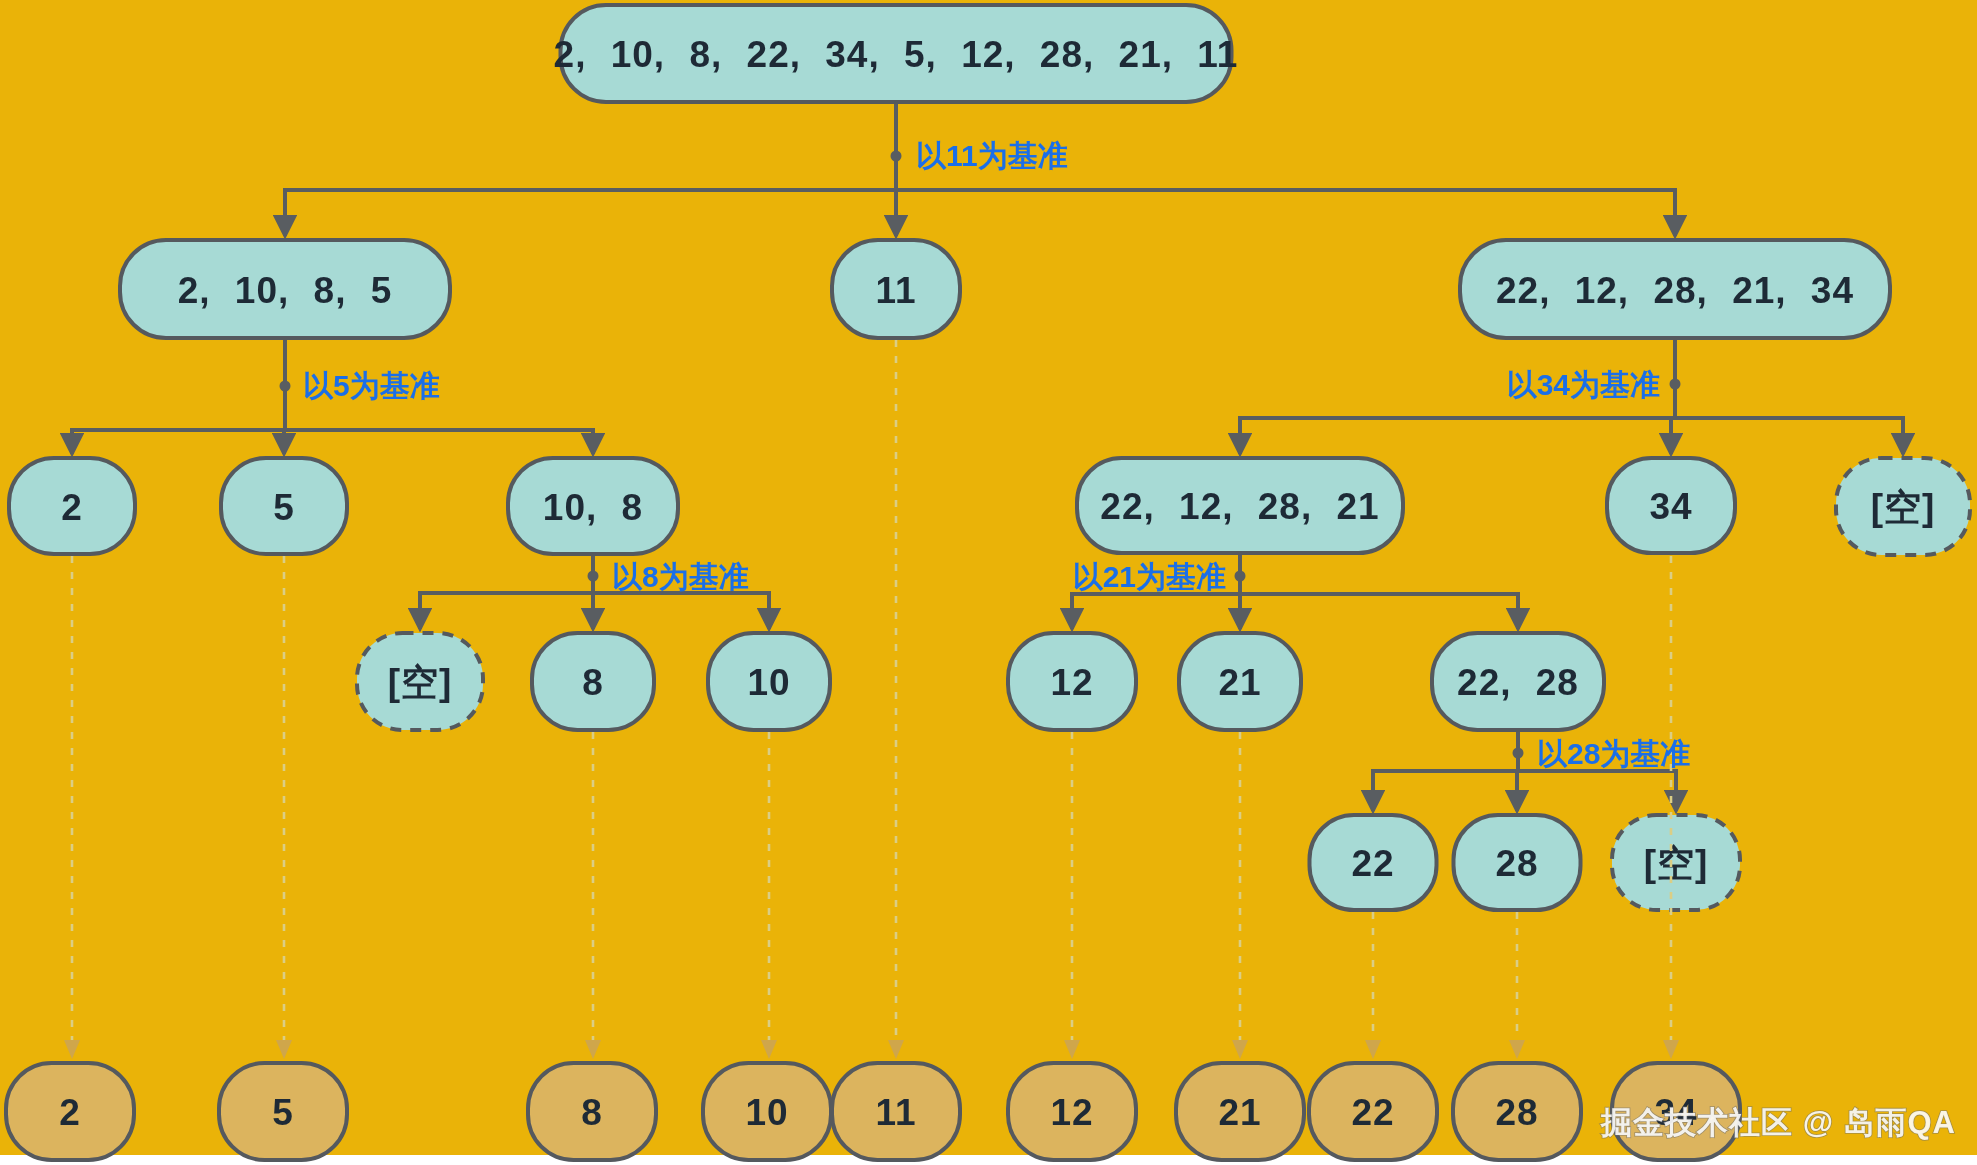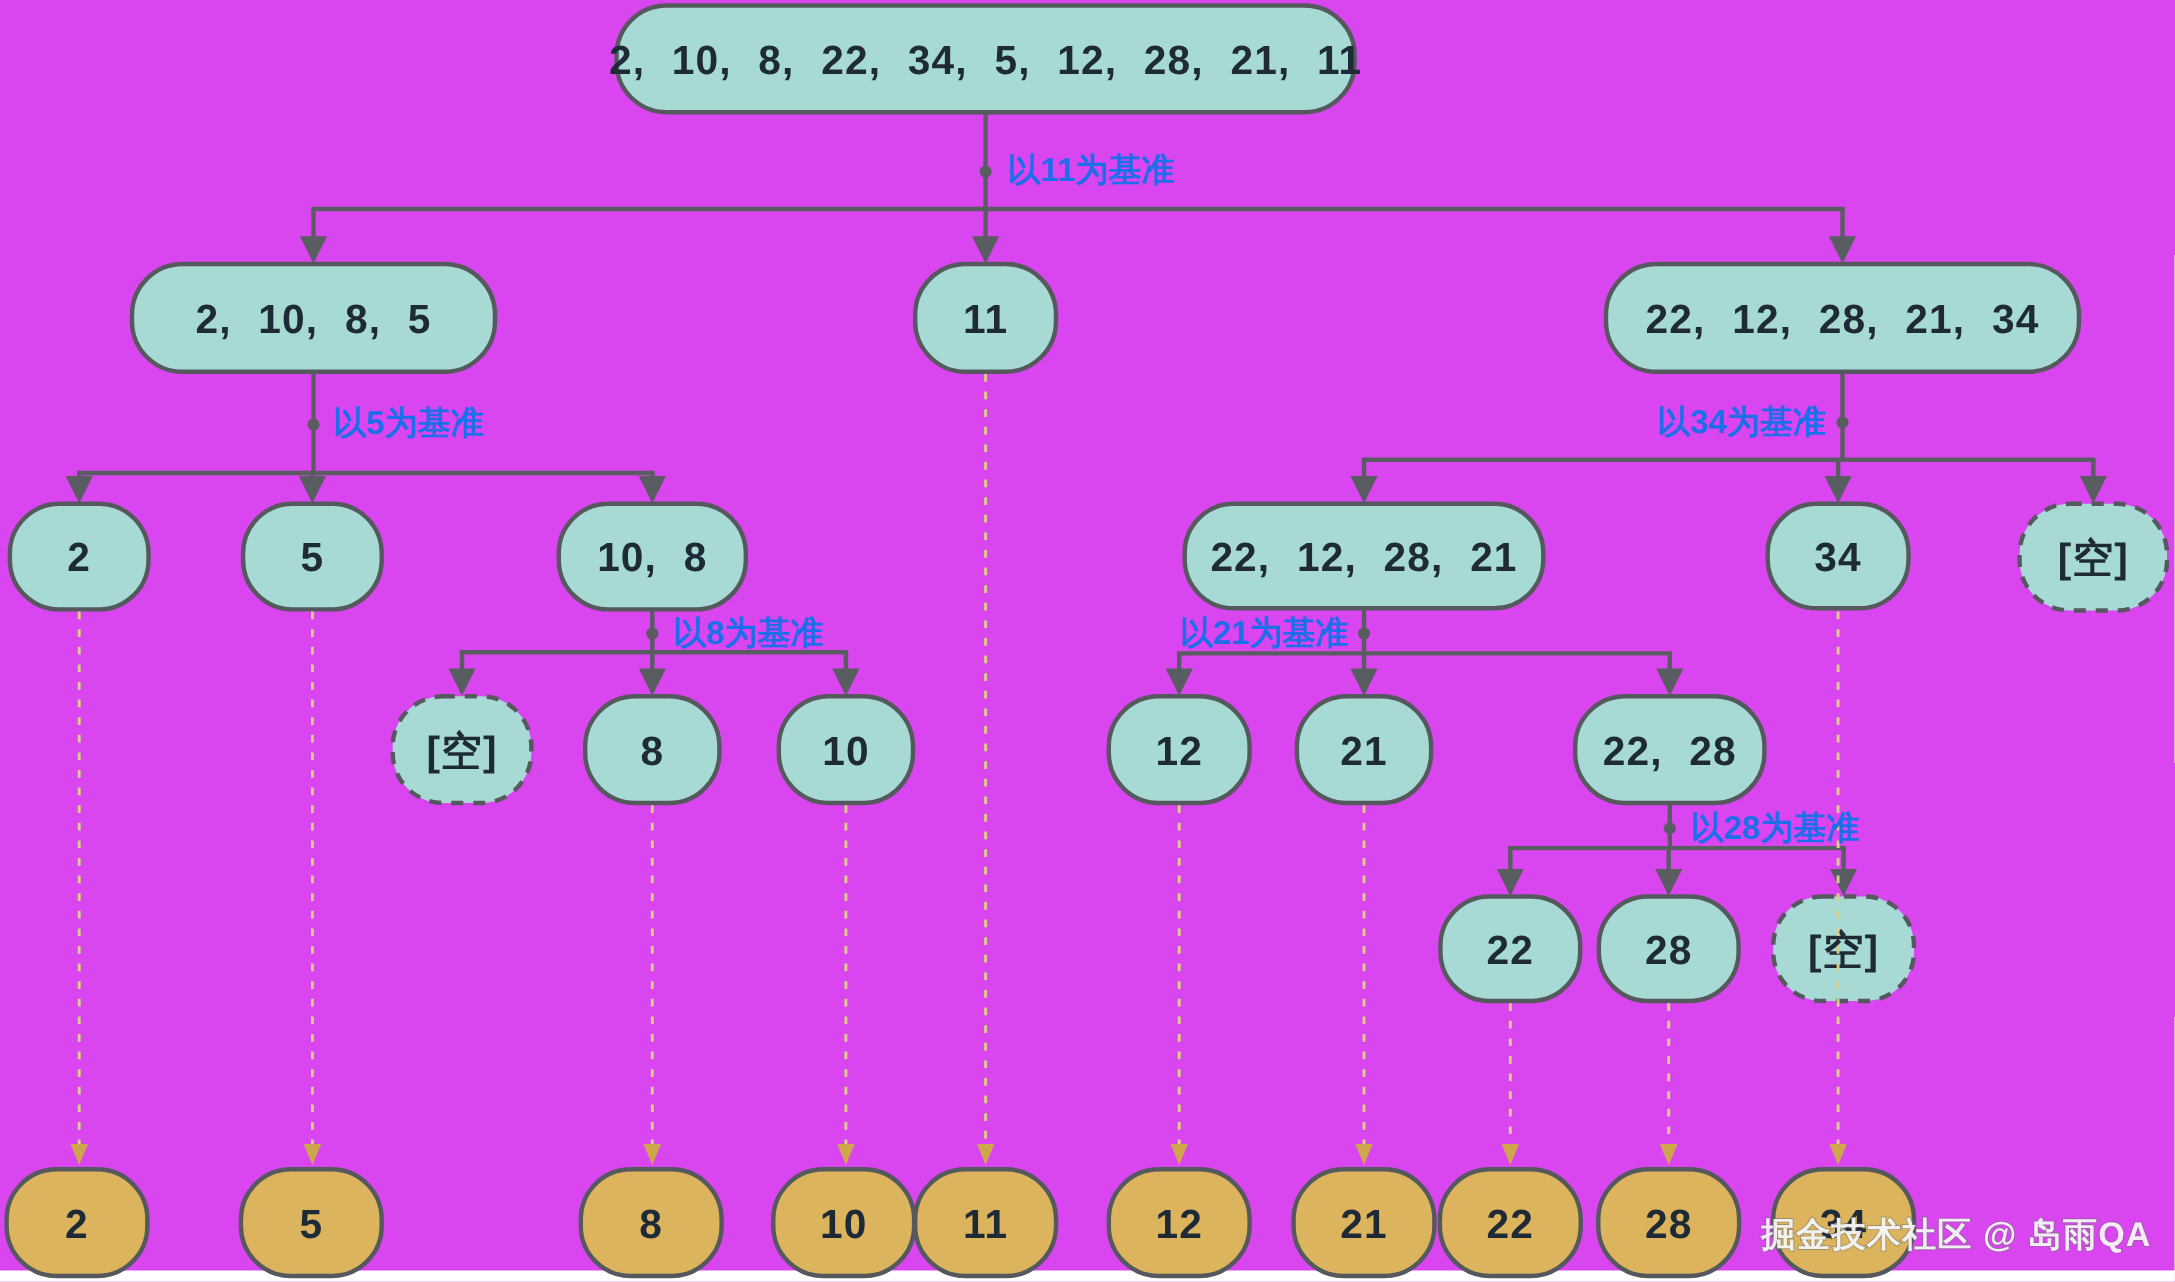--- a/index.html
+++ b/index.html
@@ -2,21 +2,21 @@
 <html><head>
 <meta charset="utf-8">
 <style>
   html, body {
     margin: 0; padding: 0;
     background: #ffffff;
     width: 1977px; height: 1165px;
     overflow: hidden;
     font-family: "Liberation Sans", "DejaVu Sans", sans-serif;
   }
-  .stage { position: relative; width: 1977px; height: 1155px; background:#d946ef; }
+  .stage { position: relative; width: 1977px; height: 1155px; background:#eab308; }
   svg { display: block; }
   .node-shape { stroke-width: 4px; }
   .node-label {
     font-family: "Liberation Sans", "DejaVu Sans", sans-serif;
     font-weight: 700;
     font-size: 37px;
     word-spacing: 13px;
     letter-spacing: 1px;
   }
   .pivot-label {

